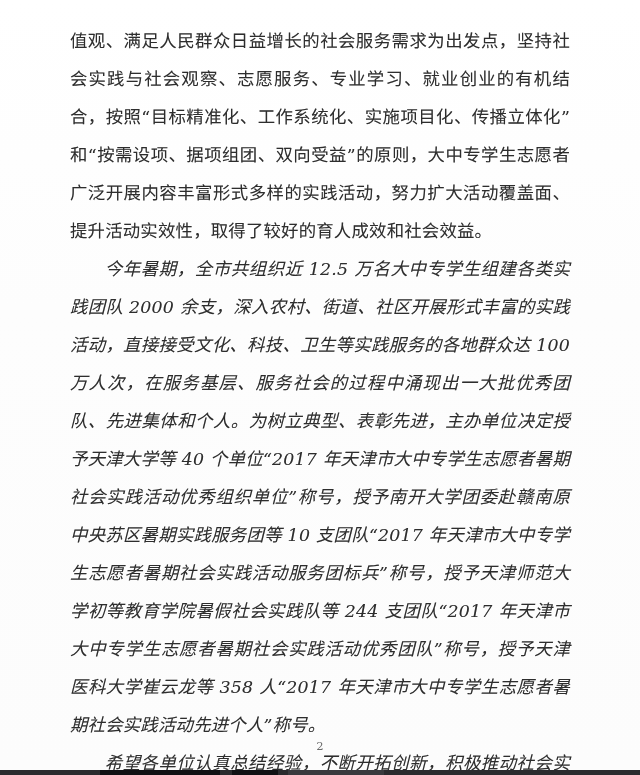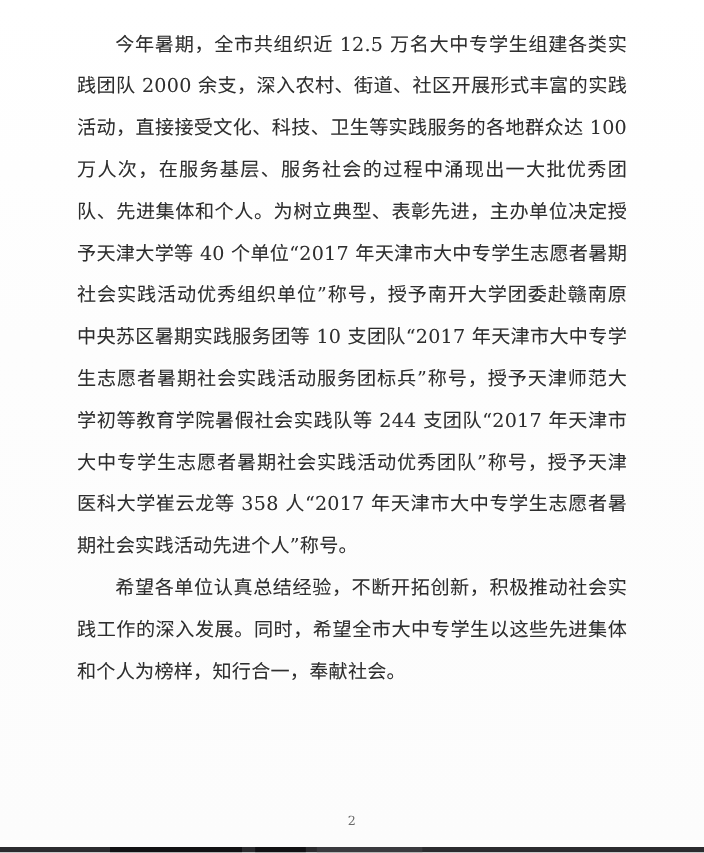--- a/index.html
+++ b/index.html
@@ -60,20 +60,21 @@
     text-shadow: 0 0 0.45px rgba(0,0,0,0.28);
     word-break: break-all;
   }
 
   .para.indent {
     text-indent: 2em;
   }
 
   .para + .para {
     margin-top: 0px;
+    font-style: italic;
   }
 
   
   #page-number {
     position: absolute;
     left: 0;
     top: 739px;
     width: 640px;
     text-align: center;
     font-size: 11.5px;
@@ -103,20 +104,21 @@
   #bottom-strip .seg-b { left: 232px; width: 46px; }
   #bottom-strip .seg-c { left: 288px; width: 96px; background: #3a3a3e; }
 </style>
 </head>
 <body>
 
 <div id="page-sheet">
 
   <div id="doc-body">
 
+    <p class="para">值观、满足人民群众日益增长的社会服务需求为出发点，坚持社会实践与社会观察、志愿服务、专业学习、就业创业的有机结合，按照“目标精准化、工作系统化、实施项目化、传播立体化”和“按需设项、据项组团、双向受益”的原则，大中专学生志愿者广泛开展内容丰富形式多样的实践活动，努力扩大活动覆盖面、提升活动实效性，取得了较好的育人成效和社会效益。</p>
 
     <p class="para indent">今年暑期，全市共组织近 12.5 万名大中专学生组建各类实践团队 2000 余支，深入农村、街道、社区开展形式丰富的实践活动，直接接受文化、科技、卫生等实践服务的各地群众达 100 万人次，在服务基层、服务社会的过程中涌现出一大批优秀团队、先进集体和个人。为树立典型、表彰先进，主办单位决定授予天津大学等 40 个单位“2017 年天津市大中专学生志愿者暑期社会实践活动优秀组织单位”称号，授予南开大学团委赴赣南原中央苏区暑期实践服务团等 10 支团队“2017 年天津市大中专学生志愿者暑期社会实践活动服务团标兵”称号，授予天津师范大学初等教育学院暑假社会实践队等 244 支团队“2017 年天津市大中专学生志愿者暑期社会实践活动优秀团队”称号，授予天津医科大学崔云龙等 358 人“2017 年天津市大中专学生志愿者暑期社会实践活动先进个人”称号。</p>
 
     <p class="para indent">希望各单位认真总结经验，不断开拓创新，积极推动社会实践工作的深入发展。同时，希望全市大中专学生以这些先进集体和个人为榜样，知行合一，奉献社会。</p>
 
   </div>
 
   <div id="page-number">2</div>
 
 </div>

